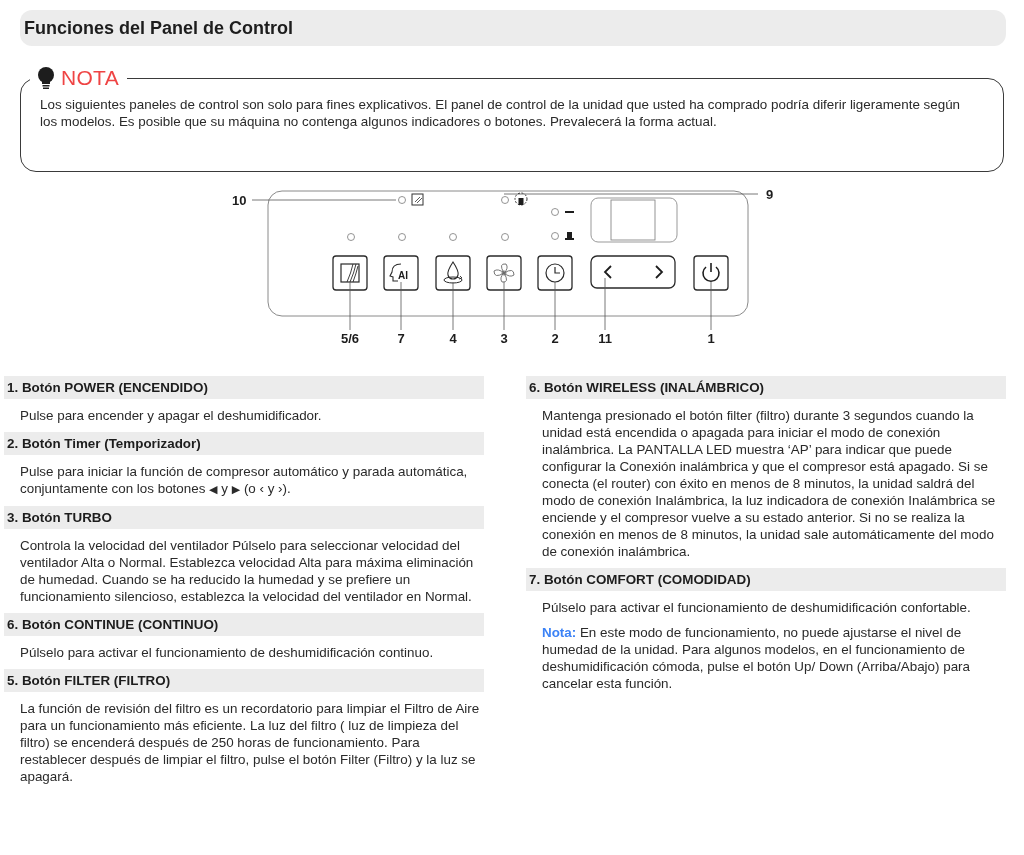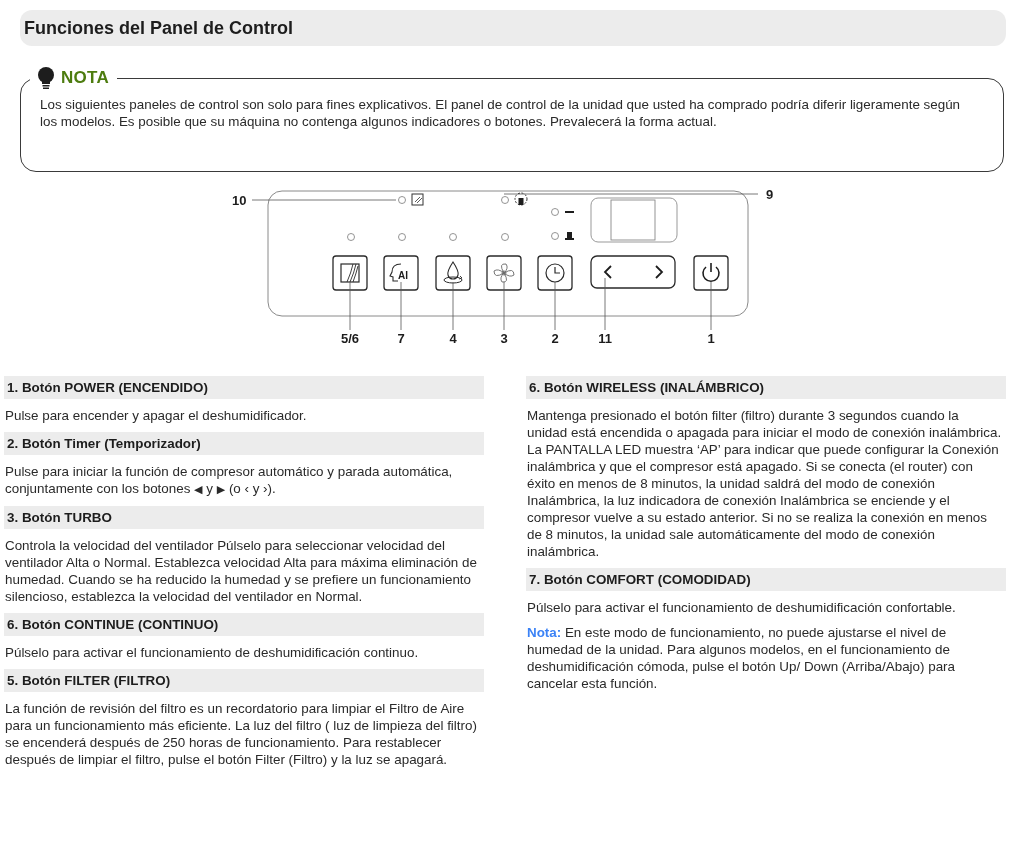--- a/index.html
+++ b/index.html
@@ -18,38 +18,38 @@
   
   .nota-box {
     position: absolute; left: 20px; top: 78px; width: 984px; height: 94px;
     border: 1.3px solid #3a3a3a; border-radius: 16px; box-sizing: border-box;
   }
   .nota-head {
     position: absolute; left: 30px; top: 66px; background: #fff;
     padding: 0 8px 0 6px; display: flex; align-items: center; gap: 5px;
   }
   .nota-head .bulb { width: 20px; height: 24px; position: relative; }
-  .nota-head .label { font-size: 17px; font-weight: bold; color: #4d7c0f; letter-spacing: 0.3px; }
+  .nota-head .label { font-size: 21px; font-weight: normal; color: #ef4444; letter-spacing: 0.3px; }
   .nota-text {
     position: absolute; left: 40px; top: 96px; width: 940px;
     font-size: 13.4px; line-height: 17px; color: #2a2a2a;
   }
   
   .diagram { position: absolute; left: 220px; top: 180px; width: 580px; height: 170px; }
   
   .col { position: absolute; top: 376px; width: 480px; }
   .col.left { left: 4px; }
   .col.right { left: 526px; }
   .sec-head {
     background: #ececec; height: 23px; display: flex; align-items: center;
     font-size: 13.4px; font-weight: bold; color: #1d1d1d; padding-left: 3px;
   }
   .sec-body {
     font-size: 13.4px; line-height: 17px; color: #2a2a2a;
-    margin: 8px 0 8px 1px; padding-right: 4px;
+    margin: 8px 0 8px 16px; padding-right: 4px;
   }
   .sec-body b { color: #3b82f6; }
   .tri { font-size: 11px; }
 </style>
 </head>
 <body>
 
 <div class="title-bar">
   <h1>Funciones del Panel de Control</h1>
 </div>

